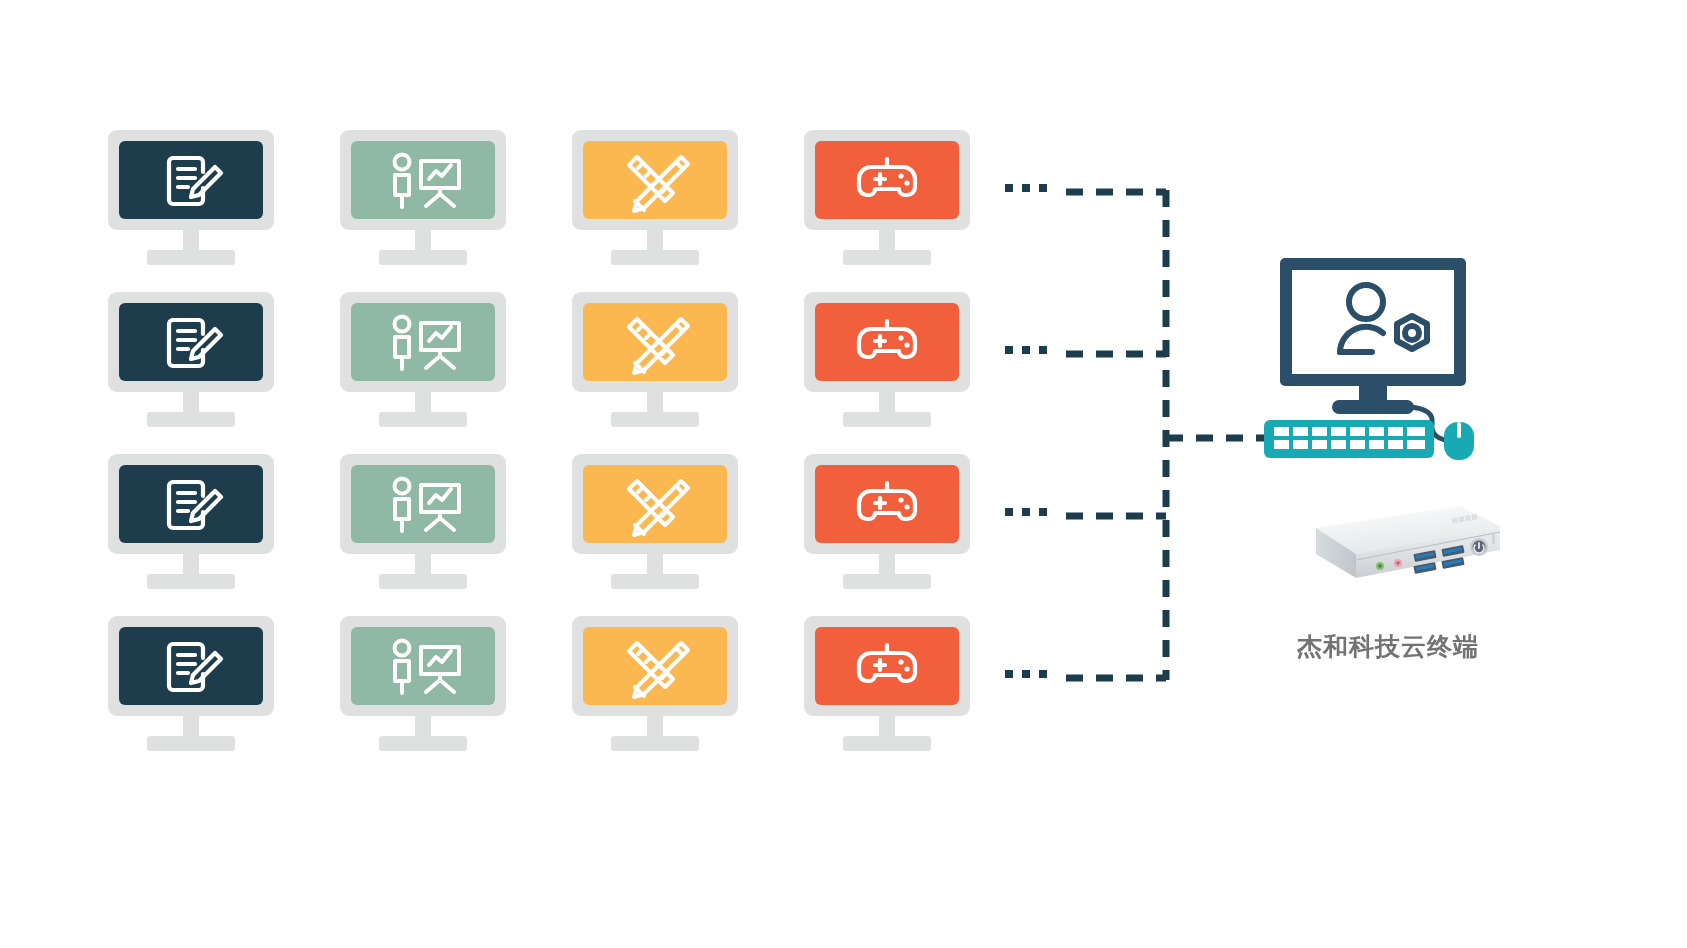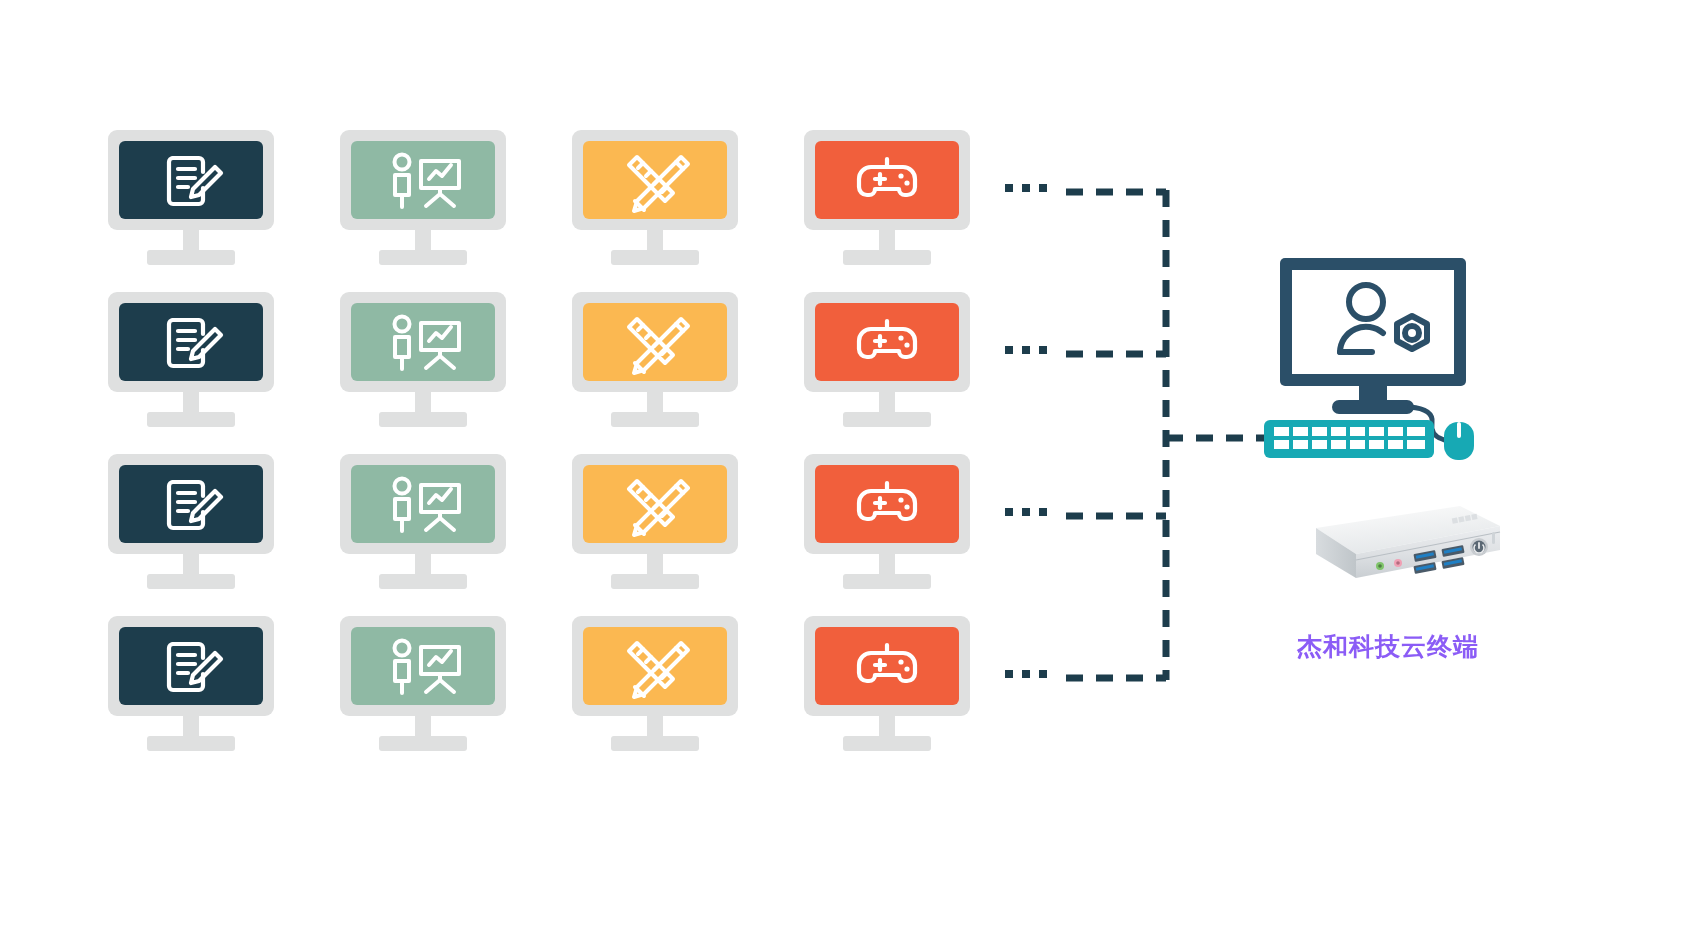--- a/index.html
+++ b/index.html
@@ -135,21 +135,21 @@
   #mini-pc svg { display:block; width:100%; height:100%; }
 
   #terminal-caption {
     position: absolute;
     left: -10px;
     top: 378px;
     width: 280px;
     text-align: center;
     font-size: 25px;
     font-weight: bold;
-    color: #8b5cf6;
+    color: #737373;
     letter-spacing: 1px;
     font-family: "DejaVu Sans", "Liberation Sans", sans-serif;
   }
 </style>
 </head>
 <body>
 
 <div id="stage">
 
   <div id="client-grid">

